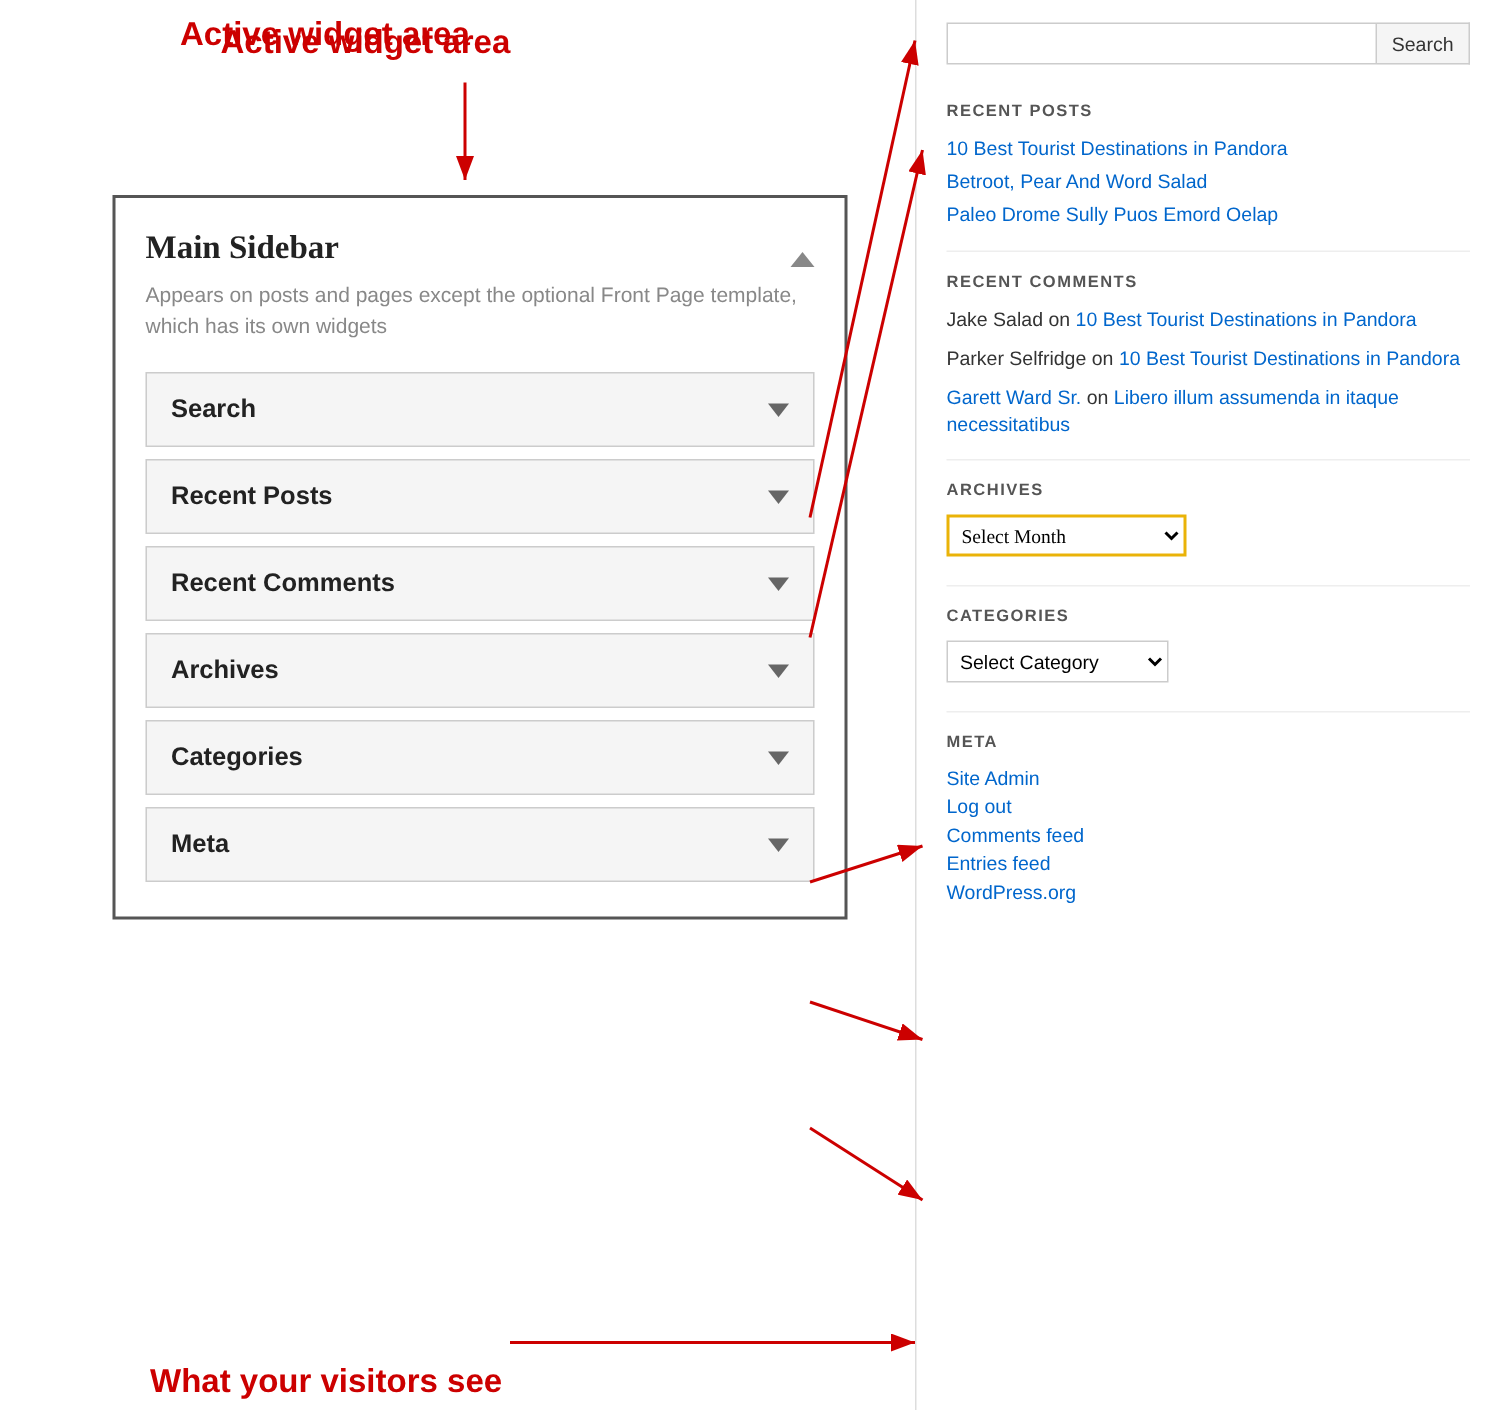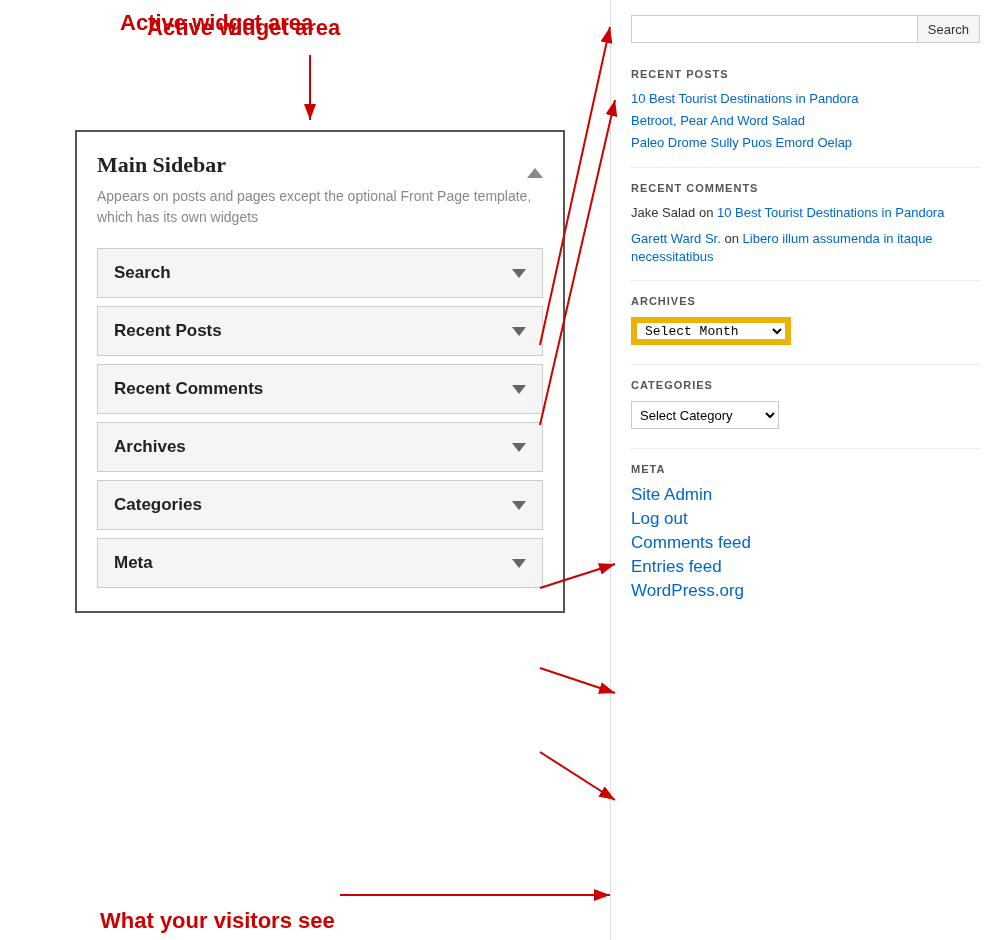--- a/index.html
+++ b/index.html
@@ -174,23 +174,23 @@
 
     .comment-entry a {
       color: #0066cc;
       text-decoration: none;
     }
 
     
     .archive-select {
       width: 160px;
       height: 28px;
-      border: 6px solid #eab308;
-      font-size: 13px;
-      font-family: Liberation Mono, monospace;
+      border: 2px solid #eab308;
+      font-size: 13px;
+      font-family: Liberation Serif, serif;
       padding: 0 4px;
       background: #fff;
       margin-bottom: 5px;
     }
 
     
     .category-select {
       width: 148px;
       height: 28px;
       border: 1px solid #ccc;
@@ -198,21 +198,21 @@
       font-family: Arial, sans-serif;
       padding: 0 4px;
       background: #fff;
       margin-bottom: 5px;
     }
 
     
     .meta-link {
       display: block;
       color: #0066cc;
-      font-size: 17px;
+      font-size: 13px;
       font-family: Arial, sans-serif;
       text-decoration: none;
       margin-bottom: 4px;
     }
   </style>
 </head>
 <body>
 
 <div class="red-label" style="top:10px; left:120px;">Active widget area</div>
 
@@ -305,20 +305,25 @@
 
   
   <div class="section-heading">Recent Comments</div>
 
   <div class="comment-entry">
     <span>Jake Salad</span>
     <span> on </span>
     <a href="#">10 Best Tourist Destinations in Pandora</a>
   </div>
 
+  <div class="comment-entry">
+    <span>Parker Selfridge</span>
+    <span> on </span>
+    <a href="#">10 Best Tourist Destinations in Pandora</a>
+  </div>
 
   <div class="comment-entry">
     <a href="#">Garett Ward Sr.</a>
     <span> on </span>
     <a href="#">Libero illum assumenda in itaque necessitatibus</a>
   </div>
 
   <hr class="section-divider">
 
   

